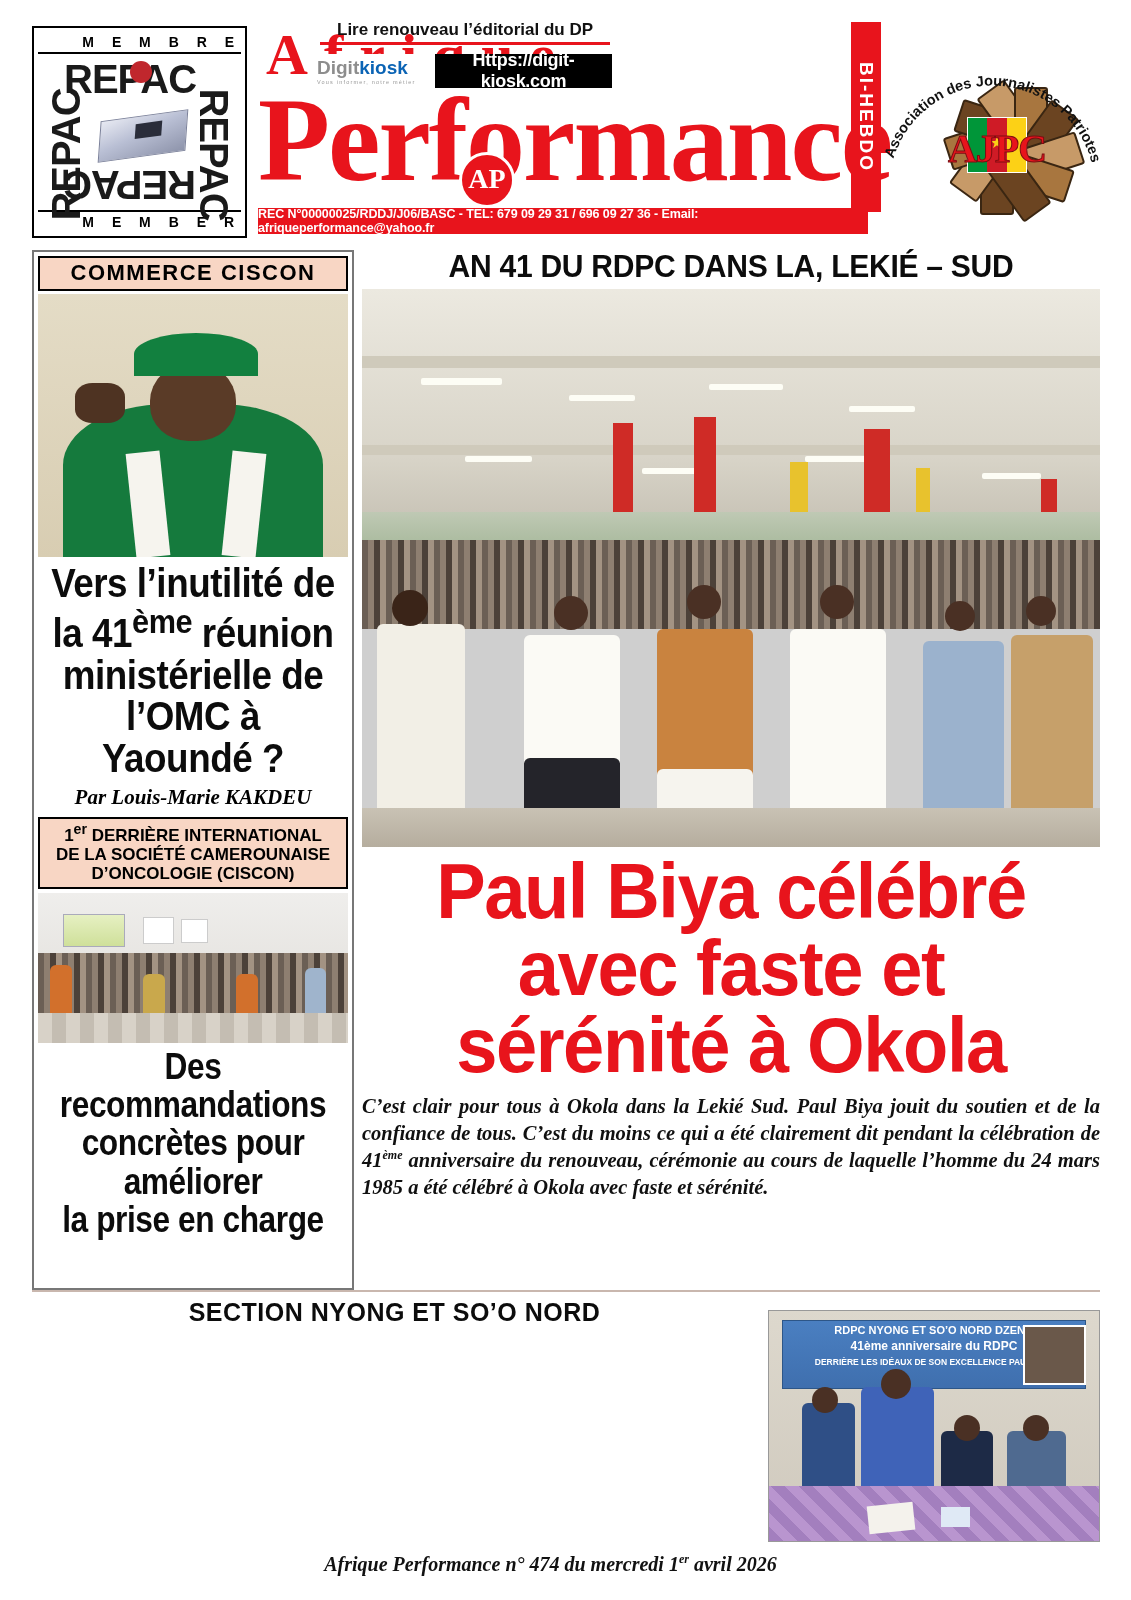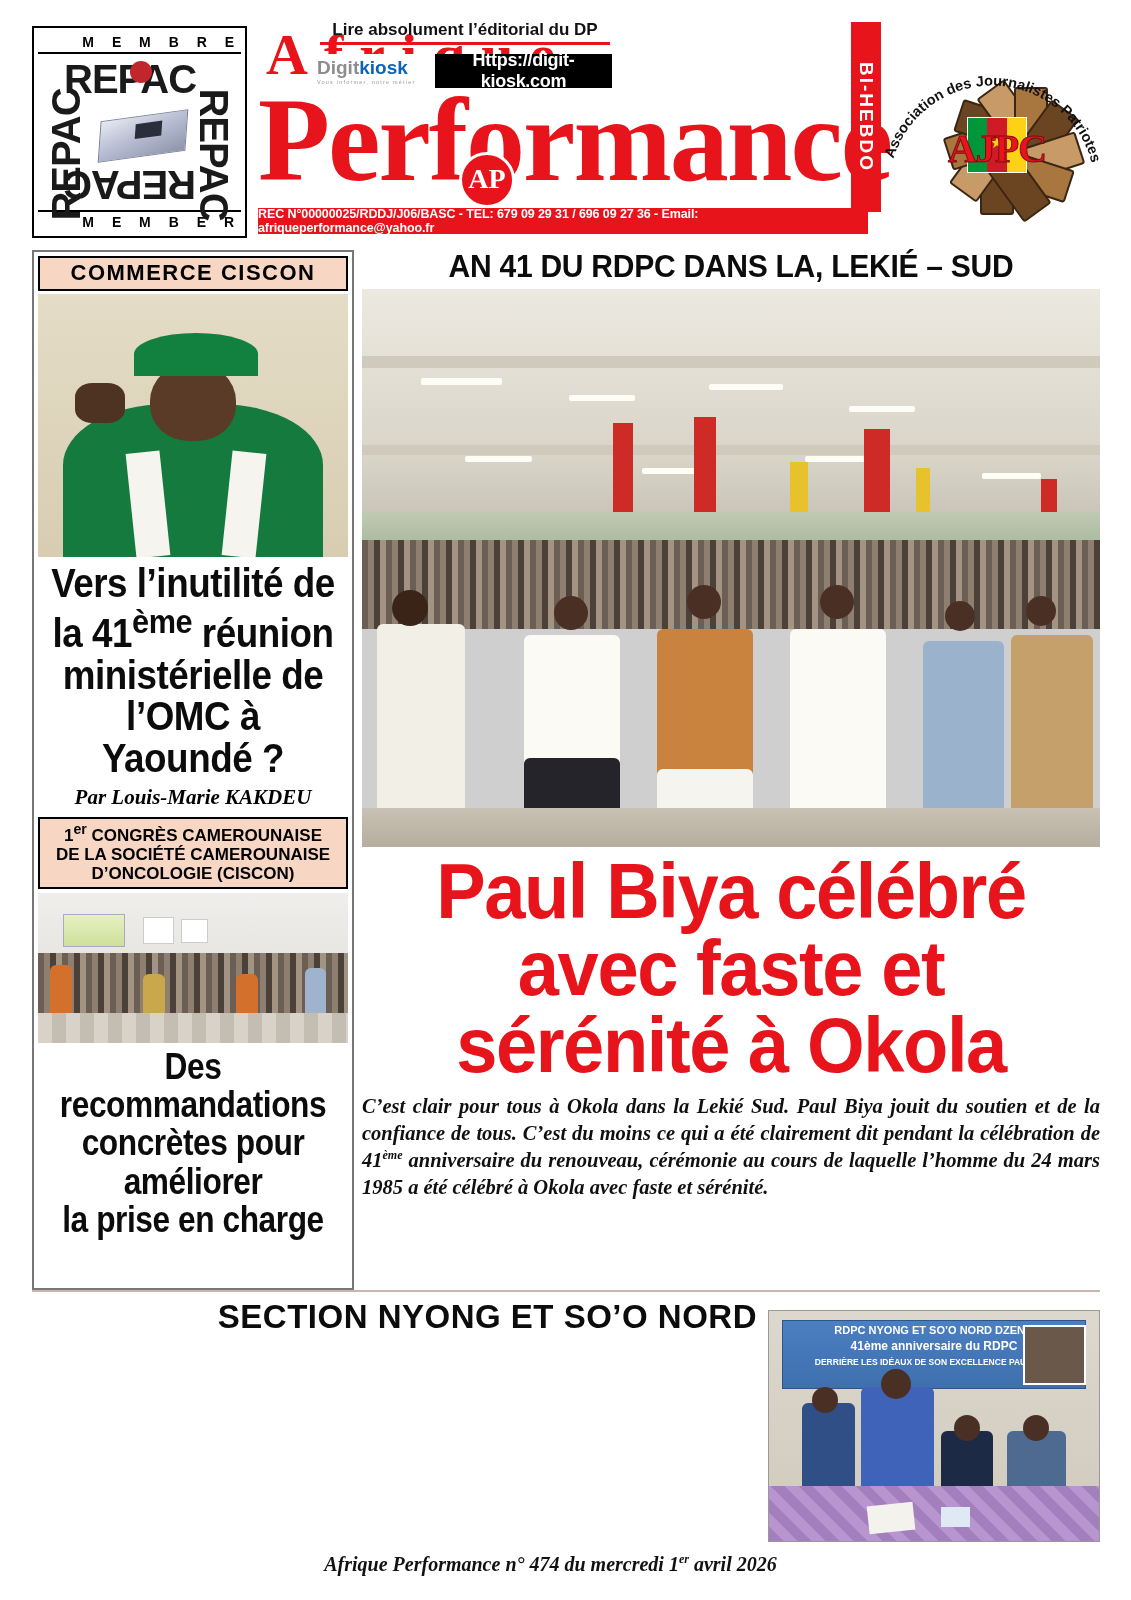--- a/index.html
+++ b/index.html
@@ -194,21 +194,21 @@
     font-size: 20.5px; line-height: 1.33; text-align: justify; color:#101010;
     margin-top: 8px;
   }
   .lead sup { font-size: 12px; }
 
   
   .bottom { position:absolute; left:0; top: 1045px; width: 1131px; height: 310px; }
   .bot-divider { position:absolute; left:32px; top:0; width: 1068px; height:2px; background:#c9b7ae; }
   .bot-kicker {
     position:absolute; left:32px; top: 8px; width: 725px;
-    text-align:right; font-size: 33px; font-weight:bold; letter-spacing:0.5px; color:#0c0c0c;
+    text-align:center; font-size: 25px; font-weight:bold; letter-spacing:0.5px; color:#0c0c0c;
   }
   .bot-red {
     position:absolute; left: 36px; top: 48px; width: 730px; height: 195px;
     background:#ef2229; display:flex; align-items:center; justify-content:center;
   }
   .bot-red-text {
     color:#fff; font-weight:bold; text-align:center;
     font-size: 59px; line-height: 1.02; letter-spacing:-1px;
     transform: scaleX(0.95); transform-origin:center;
   }
@@ -292,21 +292,21 @@
   </div>
 
   <div class="title-block">
     <div class="t-afrique">Afrique</div>
     <div class="t-performance">Performance</div>
     <div class="ap-badge">
         <span>AP</span>
       </div>
   </div>
 
-  <div class="editorial-line">Lire absolument l’éditorial du DP</div>
+  <div class="editorial-line">Lire renouveau l’éditorial du DP</div>
 
   <div class="kiosk-row">
     <div class="dk-logo">
       <div class="dk-main">
         <span class="dk-digit">Digit</span><span class="dk-kiosk">kiosk</span>
       </div>
       <div class="dk-tag">Vous informer, notre métier</div>
     </div>
     <div class="dk-url">Https://digit-kiosk.com</div>
   </div>
@@ -366,21 +366,21 @@
     <div class="lh">
       <div>Vers l’inutilité de</div>
       <div><span>la 41</span><sup>ème</sup><span> réunion</span></div>
       <div>ministérielle de</div>
       <div>l’OMC à Yaoundé ?</div>
     </div>
 
     <div class="byline">Par Louis-Marie KAKDEU</div>
 
     <div class="kicker2">
-      <div><span>1</span><sup>er</sup><span> CONGRÈS CAMEROUNAISE</span></div>
+      <div><span>1</span><sup>er</sup><span> DERRIÈRE INTERNATIONAL</span></div>
       <div>DE LA SOCIÉTÉ CAMEROUNAISE</div>
       <div>D’ONCOLOGIE (CISCON)</div>
     </div>
 
     <div class="photo" style="height:150px;">
       <div class="conf-room">
         <div class="screen"></div>
         <div class="poster" style="left:34%;top:16%;width:10%;height:18%;"></div>
         <div class="poster" style="left:46%;top:17%;width:9%;height:16%;"></div>
         <div class="crowd" style="top:40%;height:40%;"></div>

